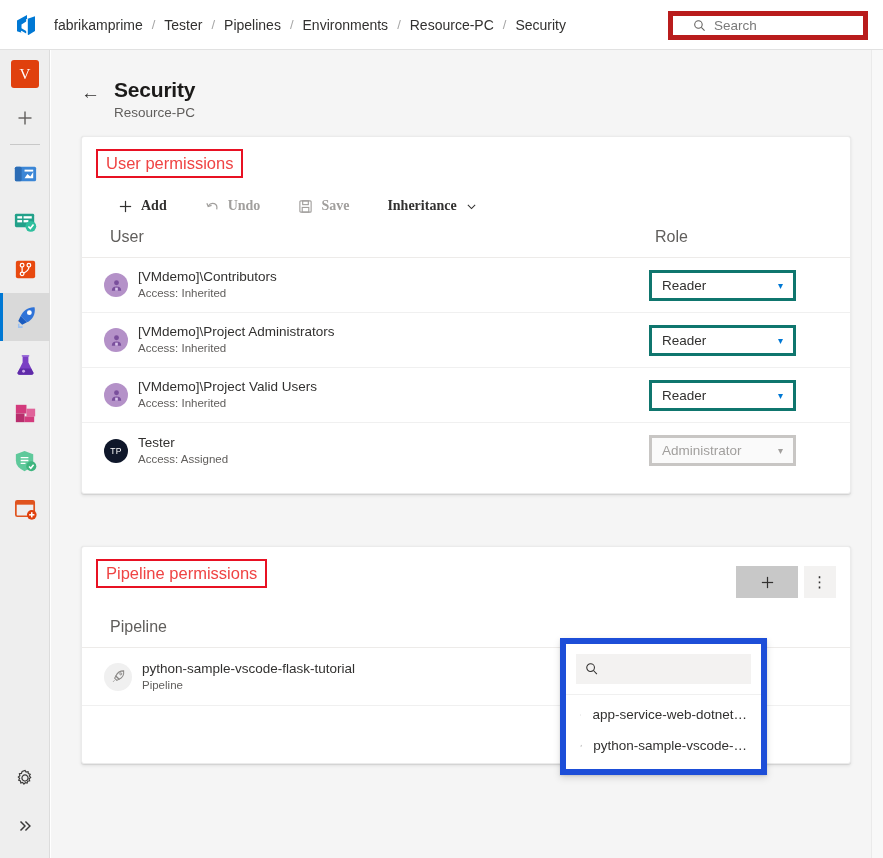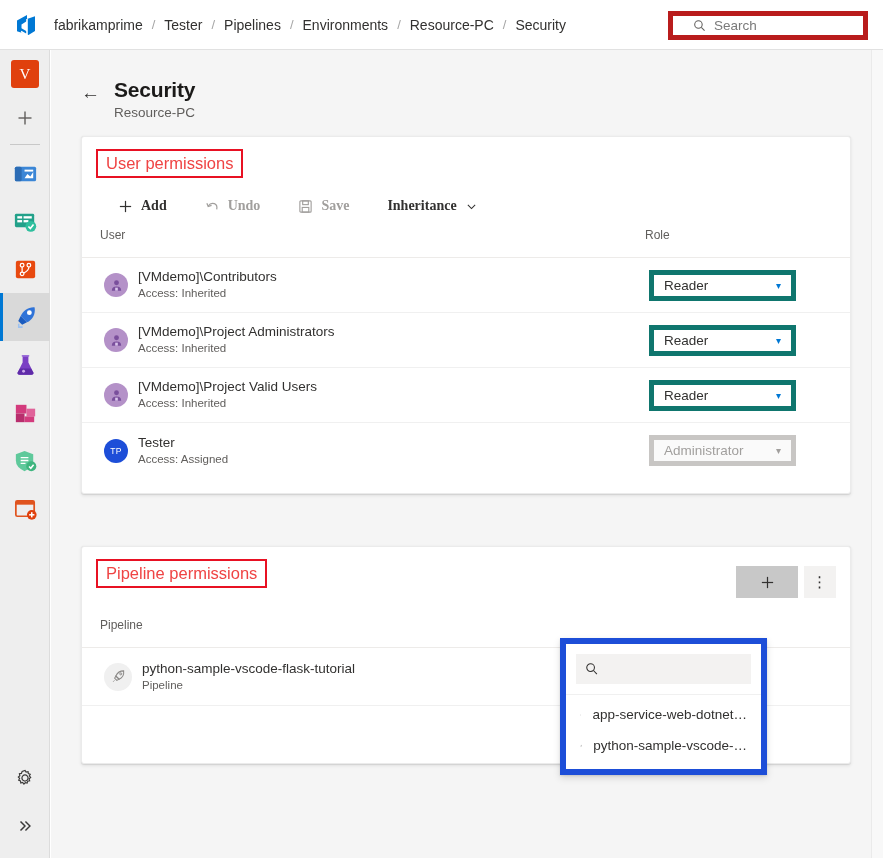--- a/index.html
+++ b/index.html
@@ -79,48 +79,48 @@
   .tb-btn {
     display: flex; align-items: center; gap: 8px; padding: 6px 12px;
     font-size: 14px; font-weight: bold; color: #323130; cursor: pointer; font-family: Liberation Serif, serif;
   }
   .tb-btn.disabled { color: #a19f9d; cursor: default; }
   .tb-gap { width: 14px; }
 
   
   .thead {
     display: flex; height: 30px; align-items: flex-start;
-    padding: 0 18px; font-size: 12px; color: #605e5c;
+    padding: 0 28px; font-size: 16px; color: #605e5c;
     border-bottom: 1px solid #edebe9;
   }
   .th-user { width: 545px; }
   .trow {
     display: flex; align-items: center; height: 55px; padding: 0 22px;
     border-bottom: 1px solid #f0f0f0;
   }
   .trow:last-child { border-bottom: none; }
   .ident { display: flex; align-items: center; gap: 10px; width: 545px; }
   .avatar-group {
     width: 24px; height: 24px; border-radius: 50%; background: #b491c8;
     display: flex; align-items: center; justify-content: center; flex: none;
   }
   .avatar-initials {
-    width: 24px; height: 24px; border-radius: 50%; background: #1d4ed8;
+    width: 24px; height: 24px; border-radius: 50%; background: #0f172a;
     color: #fff; font-size: 8.5px; display: flex; align-items: center;
     justify-content: center; flex: none; letter-spacing: .3px;
   }
   .avatar-pipe {
     width: 28px; height: 28px; border-radius: 50%; background: #f0f0f0;
     display: flex; align-items: center; justify-content: center; flex: none;
   }
   .ident-text .l1 { font-size: 13.5px; color: #323130; line-height: 16px; }
   .ident-text .l2 { font-size: 11.5px; color: #605e5c; line-height: 15px; margin-top: 1px; }
 
   .rolebox {
-    width: 147px; height: 31px; border: 5px solid #0f766e; background: #fff;
+    width: 147px; height: 31px; border: 3px solid #0f766e; background: #fff;
     display: flex; align-items: center; justify-content: space-between;
     padding: 0 10px; font-size: 13.5px; color: #323130; cursor: pointer;
   }
   .rolebox.disabled { color: #a19f9d; border-color: #c8c6c4; background: #fafafa; cursor: default; }
   .chev { color: #0078d4; font-size: 10px; }
   .rolebox.disabled .chev { color: #a19f9d; }
 
   
   #pipe-desc {
     font-size: 13.5px; color: #605e5c; line-height: 19px;

